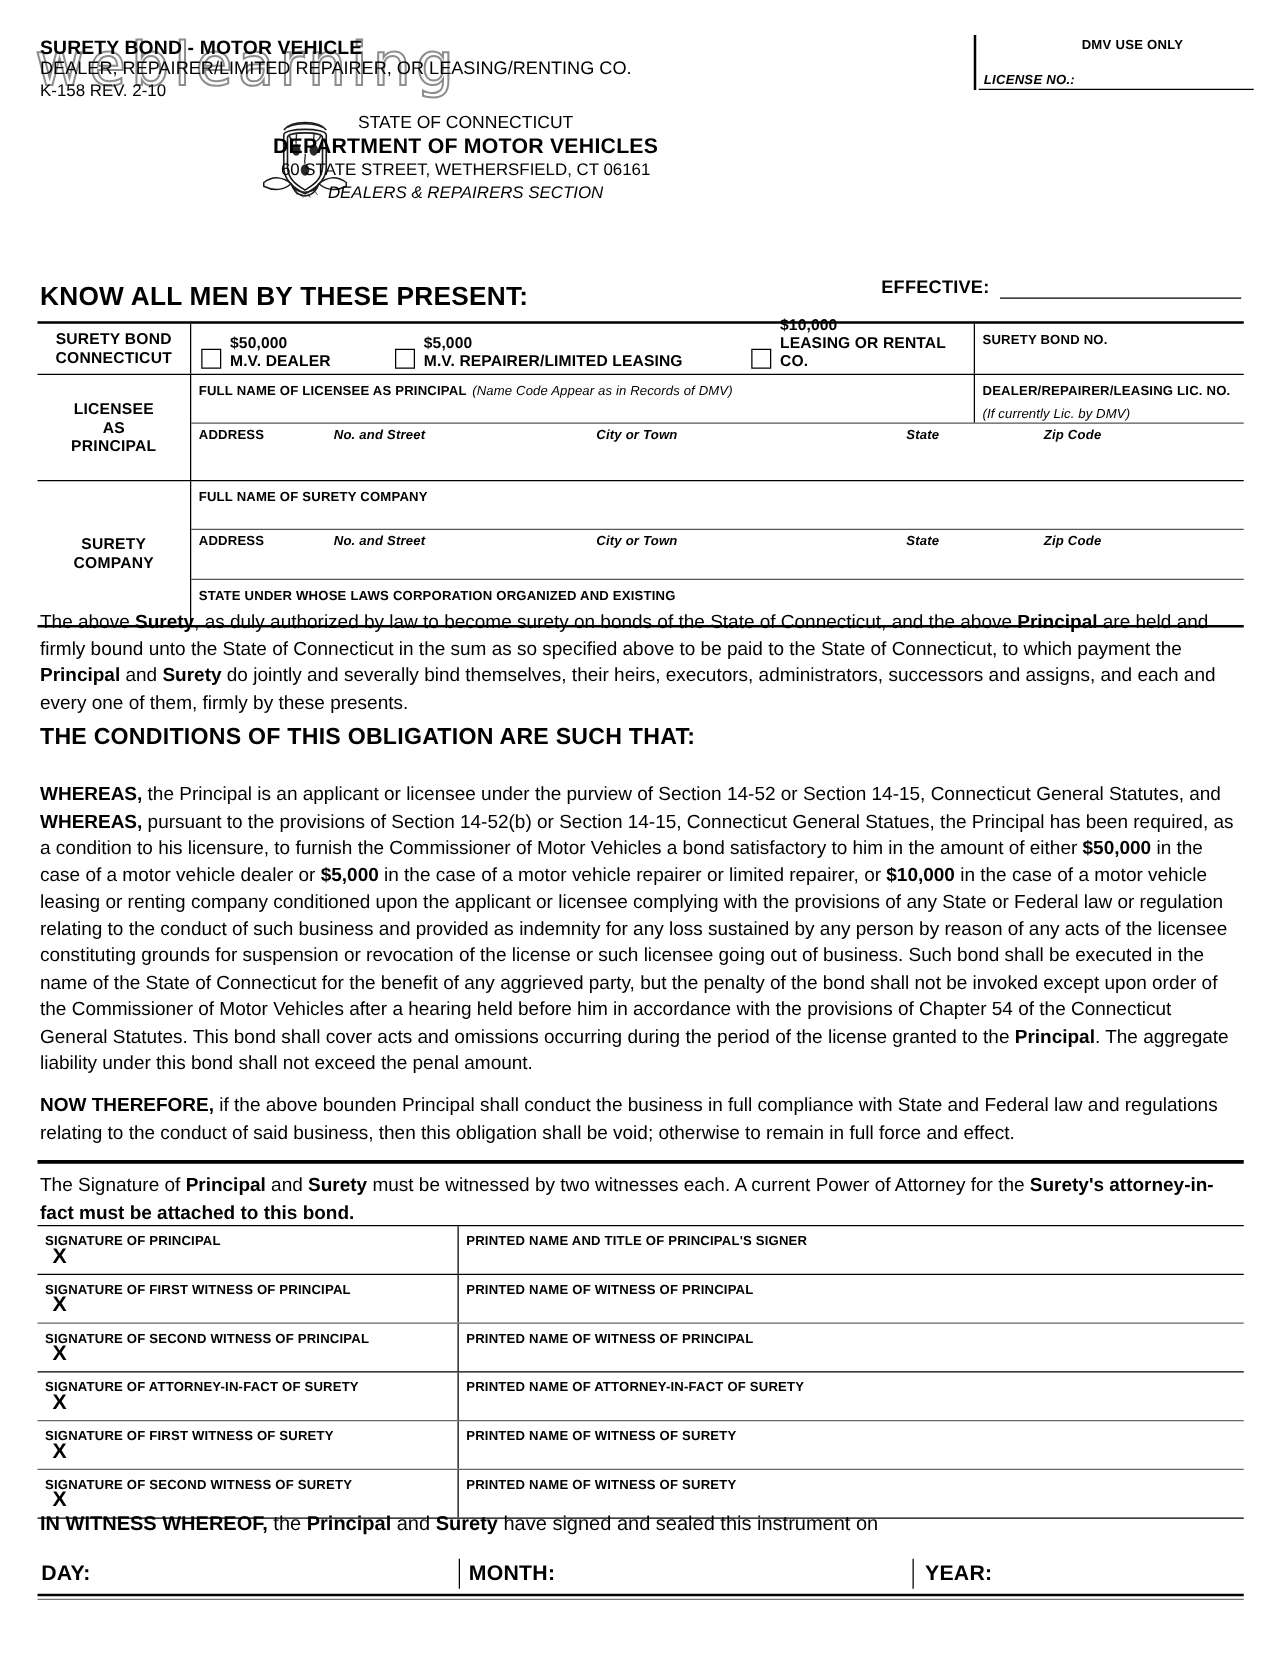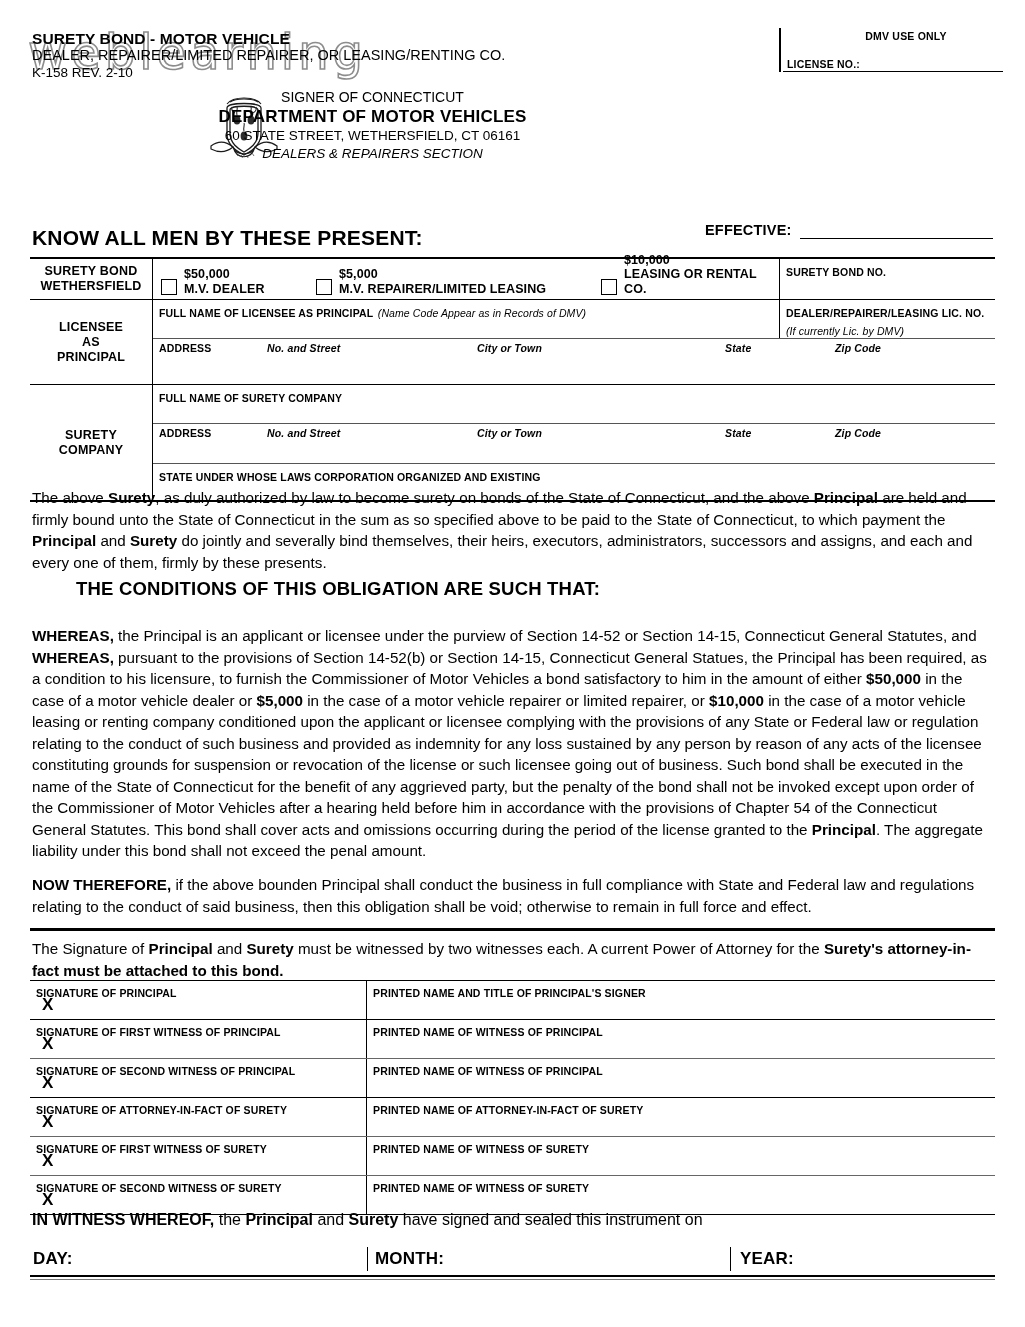--- a/index.html
+++ b/index.html
@@ -82,20 +82,21 @@
     letter-spacing: 0.2px;
     margin-left: 32px;
   }
   .dmvbox .t2 {
     position: absolute;
     left: 6px;
     bottom: 2px;
     font-size: 10.5px;
     font-weight: bold;
     letter-spacing: 0.2px;
+    font-style: italic;
   }
   .dmvbox .rule {
     position: absolute;
     left: 2px;
     right: -4px;
     bottom: 0px;
     border-bottom: 1.8px solid #000;
   }
 
   
@@ -256,21 +257,20 @@
     line-height: 21.5px;
     text-align: left;
   }
   .para b { font-weight: bold; }
   .h2 {
     position: absolute;
     left: 32px;
     font-size: 18.5px;
     font-weight: bold;
     letter-spacing: 0.2px;
-    margin-left: 44px;
   }
 
   .thickrule {
     position: absolute;
     left: 30px;
     width: 965px;
     border-bottom: 3px solid #000;
   }
 
   
@@ -400,37 +400,37 @@
         <path d="M31 63 l2 3 M36 65 l1.5 3 M42 65 l1 3 M47 63 l2 3"></path>
       </g>
       <g fill="none" stroke="#1a1a1a" stroke-width="1.1">
         <path d="M22 14 C28 6, 50 6, 56 14"></path>
         <path d="M25 12 C31 8, 47 8, 53 12"></path>
       </g>
     </svg>
   </div>
 
   <div class="agency">
-    <div class="a1">SIGNER OF CONNECTICUT</div>
+    <div class="a1">STATE OF CONNECTICUT</div>
     <div class="a2">DEPARTMENT OF MOTOR VEHICLES</div>
     <div class="a3">60 STATE STREET, WETHERSFIELD, CT 06161</div>
     <div class="a4">DEALERS &amp; REPAIRERS SECTION</div>
   </div>
 
   <div class="knowall">KNOW ALL MEN BY THESE PRESENT:</div>
   <div class="effective">EFFECTIVE:</div>
   <div class="eff-line"></div>
 
   <div class="formtable">
 
     <div class="ft-row hline-dark">
       <div class="ft-left">
         <div>
           <span>SURETY BOND</span><br>
-          <span>WETHERSFIELD</span>
+          <span>CONNECTICUT</span>
         </div>
       </div>
       <div class="ft-right">
         <div class="split">
           <div class="main">
             <div class="sbi">
               <div class="sbi-cell" style="width:155px;flex:0 0 155px;padding-left:8px;">
                 <span class="cbox"></span>
                 <span class="cb-txt">
                   <span class="amt">$50,000</span>

